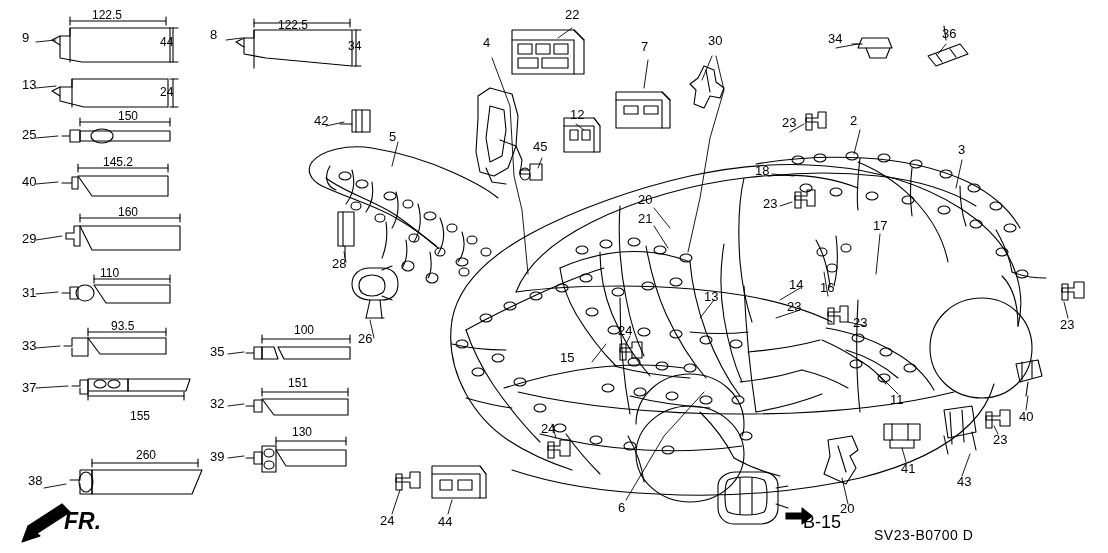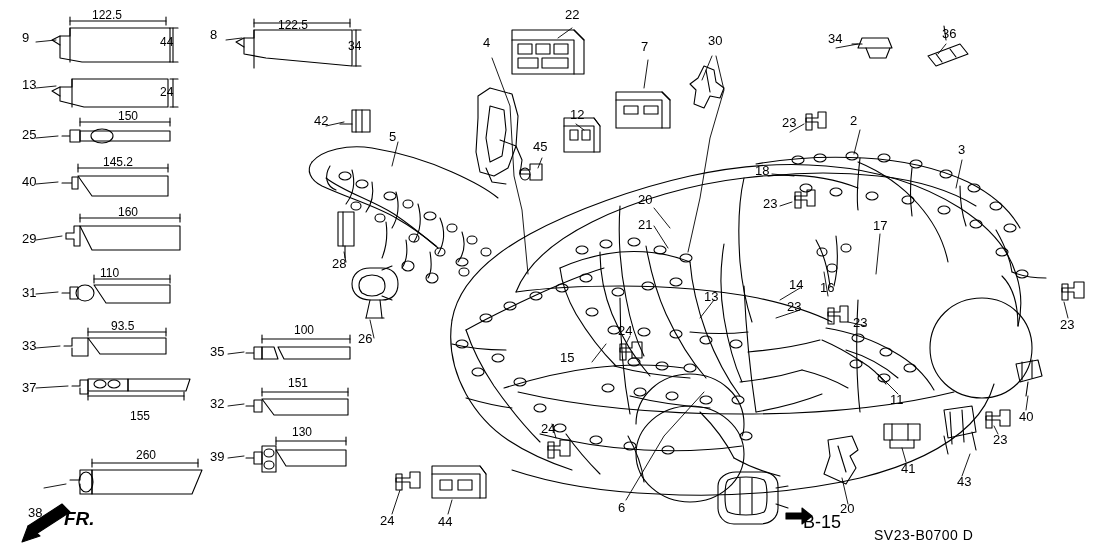--- a/index.html
+++ b/index.html
@@ -39,21 +39,21 @@
     font-size: 14px;
     letter-spacing: 0.5px;
     color: #000000;
     white-space: nowrap;
   }
   .frtext {
     position: absolute;
     font-family: "Liberation Sans", sans-serif;
     font-weight: bold;
     font-style: italic;
-    font-size: 19px;
+    font-size: 23px;
     color: #000000;
     white-space: nowrap;
   }
   .b15 {
     position: absolute;
     font-family: "Liberation Sans", sans-serif;
     font-size: 18px;
     color: #000000;
     white-space: nowrap;
   }
@@ -480,21 +480,21 @@
 
   <div class="lbl" style="left:22px;  top:31px;">9</div>
   <div class="lbl" style="left:210px; top:28px;">8</div>
   <div class="lbl" style="left:22px;  top:78px;">13</div>
   <div class="lbl" style="left:22px;  top:128px;">25</div>
   <div class="lbl" style="left:22px;  top:175px;">40</div>
   <div class="lbl" style="left:22px;  top:232px;">29</div>
   <div class="lbl" style="left:22px;  top:286px;">31</div>
   <div class="lbl" style="left:22px;  top:339px;">33</div>
   <div class="lbl" style="left:22px;  top:381px;">37</div>
-  <div class="lbl" style="left:28px;  top:506px;">38</div>
+  <div class="lbl" style="left:28px;  top:474px;">38</div>
   <div class="lbl" style="left:210px; top:345px;">35</div>
   <div class="lbl" style="left:210px; top:397px;">32</div>
   <div class="lbl" style="left:210px; top:450px;">39</div>
   <div class="lbl" style="left:314px; top:114px;">42</div>
   <div class="lbl" style="left:332px; top:257px;">28</div>
   <div class="lbl" style="left:358px; top:332px;">26</div>
   <div class="lbl" style="left:389px; top:130px;">5</div>
   <div class="lbl" style="left:483px; top:36px;">4</div>
   <div class="lbl" style="left:565px; top:8px;">22</div>
   <div class="lbl" style="left:570px; top:108px;">12</div>
@@ -503,21 +503,21 @@
   <div class="lbl" style="left:708px; top:34px;">30</div>
   <div class="lbl" style="left:828px; top:32px;">34</div>
   <div class="lbl" style="left:942px; top:27px;">36</div>
   <div class="lbl" style="left:782px; top:116px;">23</div>
   <div class="lbl" style="left:850px; top:114px;">2</div>
   <div class="lbl" style="left:958px; top:143px;">3</div>
   <div class="lbl" style="left:755px; top:164px;">18</div>
   <div class="lbl" style="left:763px; top:197px;">23</div>
   <div class="lbl" style="left:873px; top:219px;">17</div>
   <div class="lbl" style="left:638px; top:193px;">20</div>
-  <div class="lbl" style="left:638px; top:218px;">21</div>
+  <div class="lbl" style="left:638px; top:212px;">21</div>
   <div class="lbl" style="left:820px; top:281px;">16</div>
   <div class="lbl" style="left:789px; top:278px;">14</div>
   <div class="lbl" style="left:704px; top:290px;">13</div>
   <div class="lbl" style="left:787px; top:300px;">23</div>
   <div class="lbl" style="left:853px; top:316px;">23</div>
   <div class="lbl" style="left:1060px;top:318px;">23</div>
   <div class="lbl" style="left:560px; top:351px;">15</div>
   <div class="lbl" style="left:618px; top:324px;">24</div>
   <div class="lbl" style="left:890px; top:393px;">11</div>
   <div class="lbl" style="left:1019px;top:410px;">40</div>

